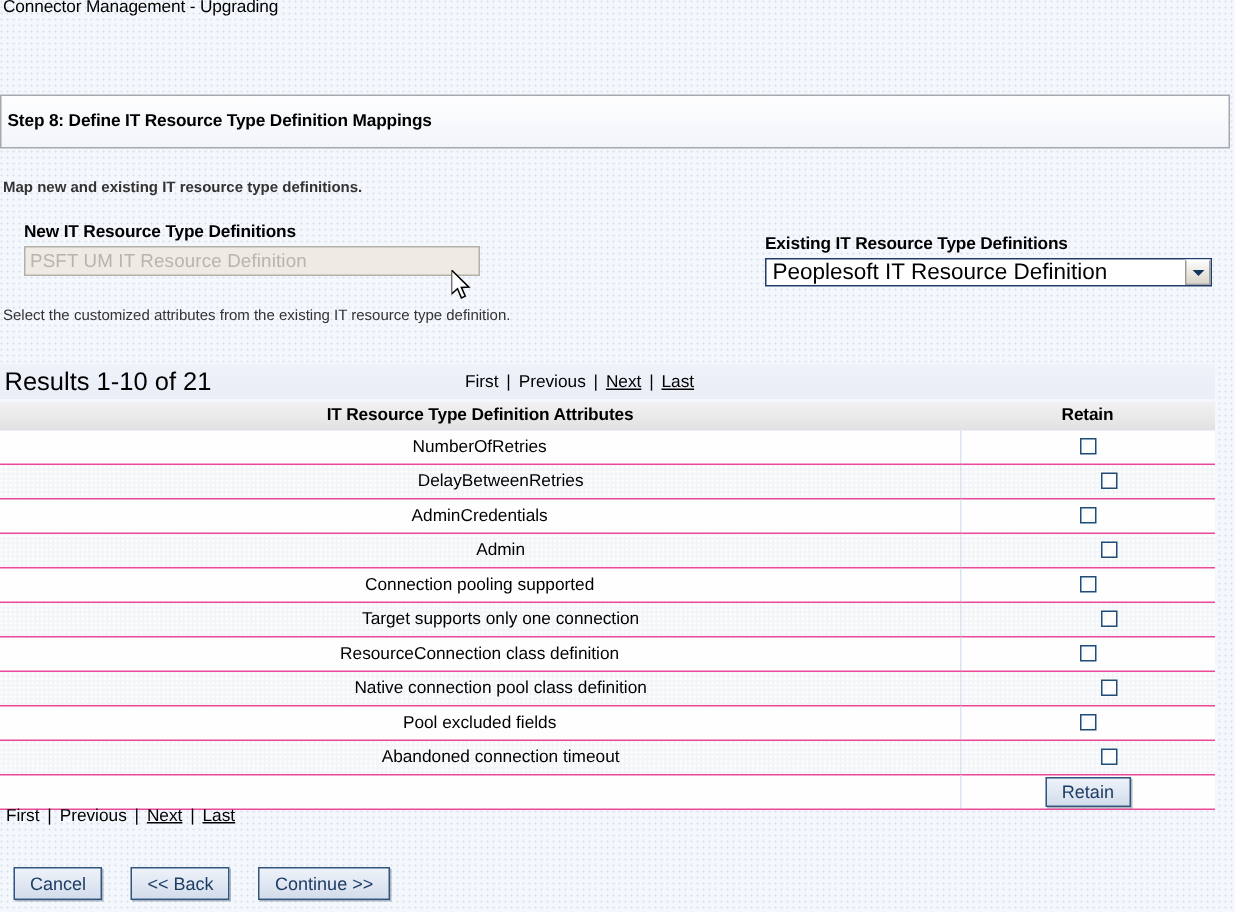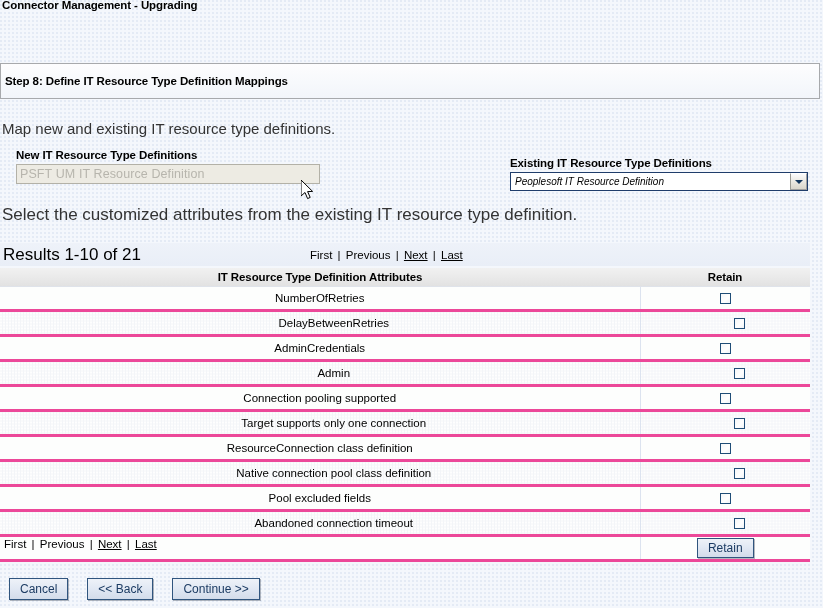--- a/index.html
+++ b/index.html
@@ -19,21 +19,21 @@
     background-size: 4px 4px;
     position: relative;
   }
 
   
   .win-title {
     position: absolute;
     left: 2px;
     top: -1px;
     font-size: 11.5px;
-    font-weight: bold;
+    font-weight: normal;
     letter-spacing: -0.1px;
     color: #000;
     white-space: nowrap;
   }
 
   
   .step-bar {
     position: absolute;
     left: 0px;
     top: 63px;
@@ -51,23 +51,24 @@
     font-weight: bold;
     letter-spacing: -0.1px;
     white-space: nowrap;
   }
 
   
   .intro-text {
     position: absolute;
     left: 2px;
     top: 120px;
-    font-size: 15px;
+    font-size: 10px;
     color: #333333;
     white-space: nowrap;
+    font-weight: bold;
   }
 
   
   .map-left {
     position: absolute;
     left: 16px;
     top: 149px;
     width: 310px;
   }
   .map-right {
@@ -107,25 +108,24 @@
     height: 19px;
     box-sizing: border-box;
     border: 1px solid #1f3d6b;
     background: #ffffff;
     display: flex;
     align-items: center;
   }
   .select-value {
     flex: 1;
     padding-left: 4px;
-    font-size: 10px;
+    font-size: 15px;
     color: #000;
     white-space: nowrap;
     overflow: hidden;
-    font-style: italic;
   }
   .select-arrow-btn {
     width: 17px;
     height: 17px;
     box-sizing: border-box;
     margin-right: 0px;
     background: linear-gradient(to bottom, #fbfbfb 0%, #eceae4 45%, #d9d5cb 100%);
     border-left: 1px solid #9a9a94;
     border-top: 1px solid #ffffff;
     border-right: 1px solid #a0a0a0;
@@ -138,21 +138,21 @@
     width: 0; height: 0;
     border-left: 4px solid transparent;
     border-right: 4px solid transparent;
     border-top: 4px solid #14375e;
   }
 
   .select-note {
     position: absolute;
     left: 2px;
     top: 205px;
-    font-size: 17px;
+    font-size: 10px;
     color: #333333;
     white-space: nowrap;
   }
 
   
   .results-strip {
     position: absolute;
     left: 0px;
     top: 243px;
     width: 810px;
@@ -219,21 +219,21 @@
   .attr-table td.cell-retain {
     text-align: center;
   }
   .row-odd  td { background: #fdfefd; }
   .row-even td {
     background-color: #f3f5f8;
     background-image: radial-gradient(circle at 1px 1px, rgba(255,255,255,0.95) 0.7px, transparent 1px);
     background-size: 3px 3px;
     padding-left: 28px;
   }
-  .attr-table td { border-bottom: 3px solid #ec4899; }
+  .attr-table td { border-bottom: 1px solid #ec4899; }
   .cb {
     display: inline-block;
     width: 11px;
     height: 11px;
     box-sizing: border-box;
     border: 1px solid #1f4d77;
     background: linear-gradient(135deg, #f4f6f8 0%, #ffffff 60%, #f0f3f6 100%);
     vertical-align: middle;
   }
   tfoot td {

